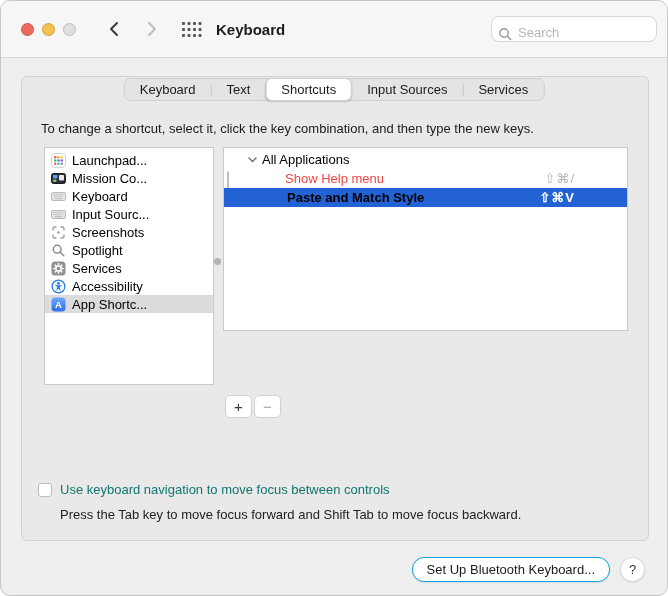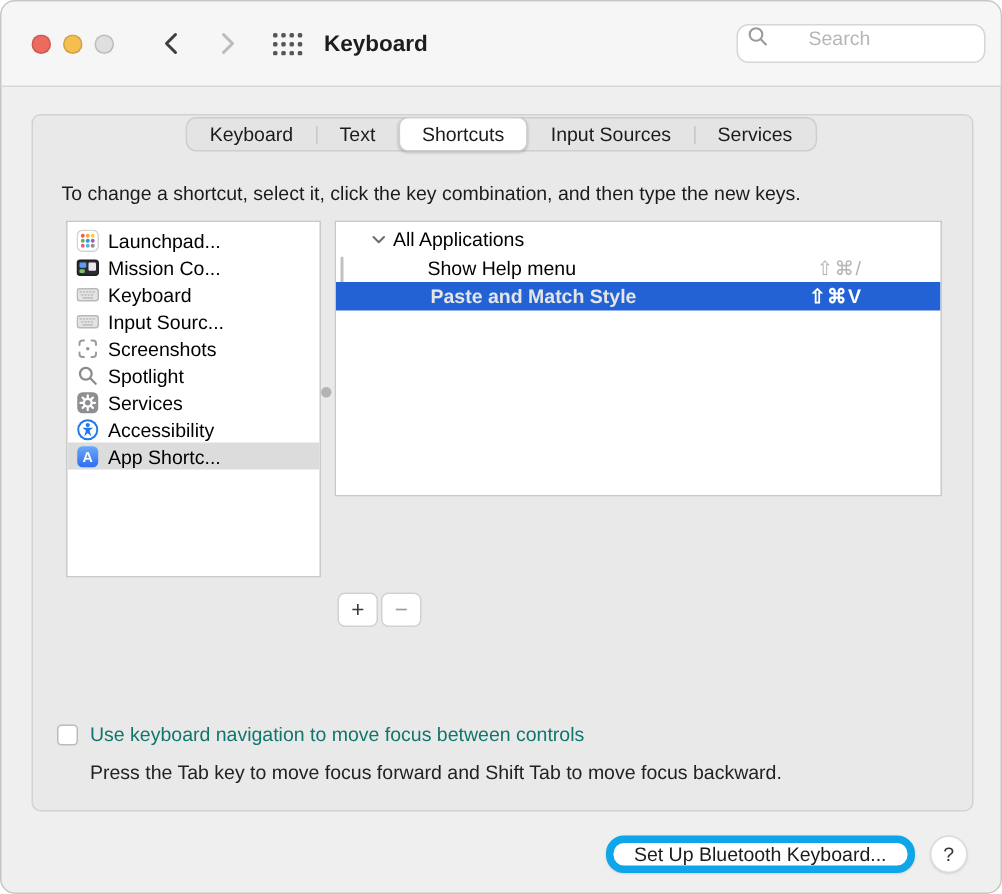--- a/index.html
+++ b/index.html
@@ -21,21 +21,21 @@
   .light{width:13px;height:13px;border-radius:50%;border:0.5px solid rgba(0,0,0,.15);}
   .light.red{background:#ee6a5f;}
   .light.yellow{background:#f5bf4f;}
   .light.gray{background:#dfdfdf;}
   .navbtns{display:flex;align-items:center;gap:26px;margin-left:32px;}
   .gridicon{margin-left:24px;display:flex;}
   .wintitle{margin-left:14px;font-size:15px;font-weight:bold;color:#1d1d1f;}
   .searchwrap{
     margin-left:auto;position:relative;width:166px;height:26px;
     background:#fff;border:1px solid #d6d6d6;border-radius:8px;
-    display:flex;align-items:flex-start;padding:0 6px;gap:21px;
+    display:flex;align-items:flex-end;padding:0 6px;
   }
   .searchwrap input{
     border:none;outline:none;width:120px;font-size:13px;color:#333;background:transparent;
   }
   .searchwrap input::placeholder{color:#b6b6b6;}
 
   
   .panel{
     position:absolute;left:20px;top:75px;width:628px;height:465px;
     background:#e9e9e9;border:1px solid #d2d2d2;border-radius:6px;
@@ -79,46 +79,46 @@
     position:absolute;left:222px;top:146px;width:405px;height:184px;
     background:#ffffff;border:1px solid #c9c9c9;overflow:hidden;padding-top:2px;
   }
   .grp-row{display:flex;align-items:center;height:19px;padding-left:24px;gap:5px;}
   .grp-label{font-size:13px;color:#000;}
   .srow{position:relative;display:flex;align-items:center;height:19px;padding:0 52px 0 3px;}
   .srow .cb-slot{width:13px;height:13px;flex:none;margin-right:45px;}
   .checkbox{
     width:13px;height:13px;background:#fff;border:1px solid #c1c1c1;border-radius:3px;
   }
-  .srow-label{font-size:13px;color:#000000;white-space:nowrap;}
+  .srow-label{font-size:13px;color:#ef4444;white-space:nowrap;}
   .srow .keys{margin-left:auto;font-size:13px;color:#b3b3b3;letter-spacing:1px;}
   .srow.selected{background:#2362d4;}
   .srow.selected .cb-slot{visibility:hidden;}
-  .srow.selected .srow-label{color:#e5e5e5;font-weight:bold;margin-left:2px;}
+  .srow.selected .srow-label{color:#000000;font-weight:bold;margin-left:2px;}
   .srow.selected .keys{color:#fff;font-weight:bold;}
 
   
   .plusminus{position:absolute;left:224px;top:394px;display:flex;gap:2px;}
   .pmbtn{
     width:27px;height:23px;background:#fff;border:1px solid #d1d1d1;border-radius:5px;
     display:flex;align-items:center;justify-content:center;font-size:15px;line-height:1;
   }
   .pmbtn.add{color:#3a3a3a;}
   .pmbtn.remove{color:#9b9b9b;}
 
   
   .navrow{position:absolute;left:37px;top:481px;display:flex;align-items:center;gap:8px;}
   .navrow .checkbox{width:14px;height:14px;border-color:#bcbcbc;}
   .nav-label{font-size:13px;color:#0f766e;}
   .nav-hint{position:absolute;left:59px;top:506px;font-size:13px;color:#222;}
 
   
   .footer-row{position:absolute;right:22px;top:556px;display:flex;align-items:center;gap:10px;}
   .btbtn{
-    height:25px;padding:0 14px;background:#fff;border:5px solid #0ea5e9;border-radius:12px;
+    height:25px;padding:0 14px;background:#fff;border:1px solid #0ea5e9;border-radius:12px;
     box-shadow:0 0.5px 1.5px rgba(0,0,0,.15);
     display:flex;align-items:center;font-size:13px;color:#1b1b1b;white-space:nowrap;
   }
   .helpbtn{
     width:25px;height:25px;border-radius:50%;background:#fff;border:1px solid #dcdcdc;
     box-shadow:0 0.5px 1.5px rgba(0,0,0,.15);
     display:flex;align-items:center;justify-content:center;font-size:13px;color:#333;
   }
 </style>
 </head>

